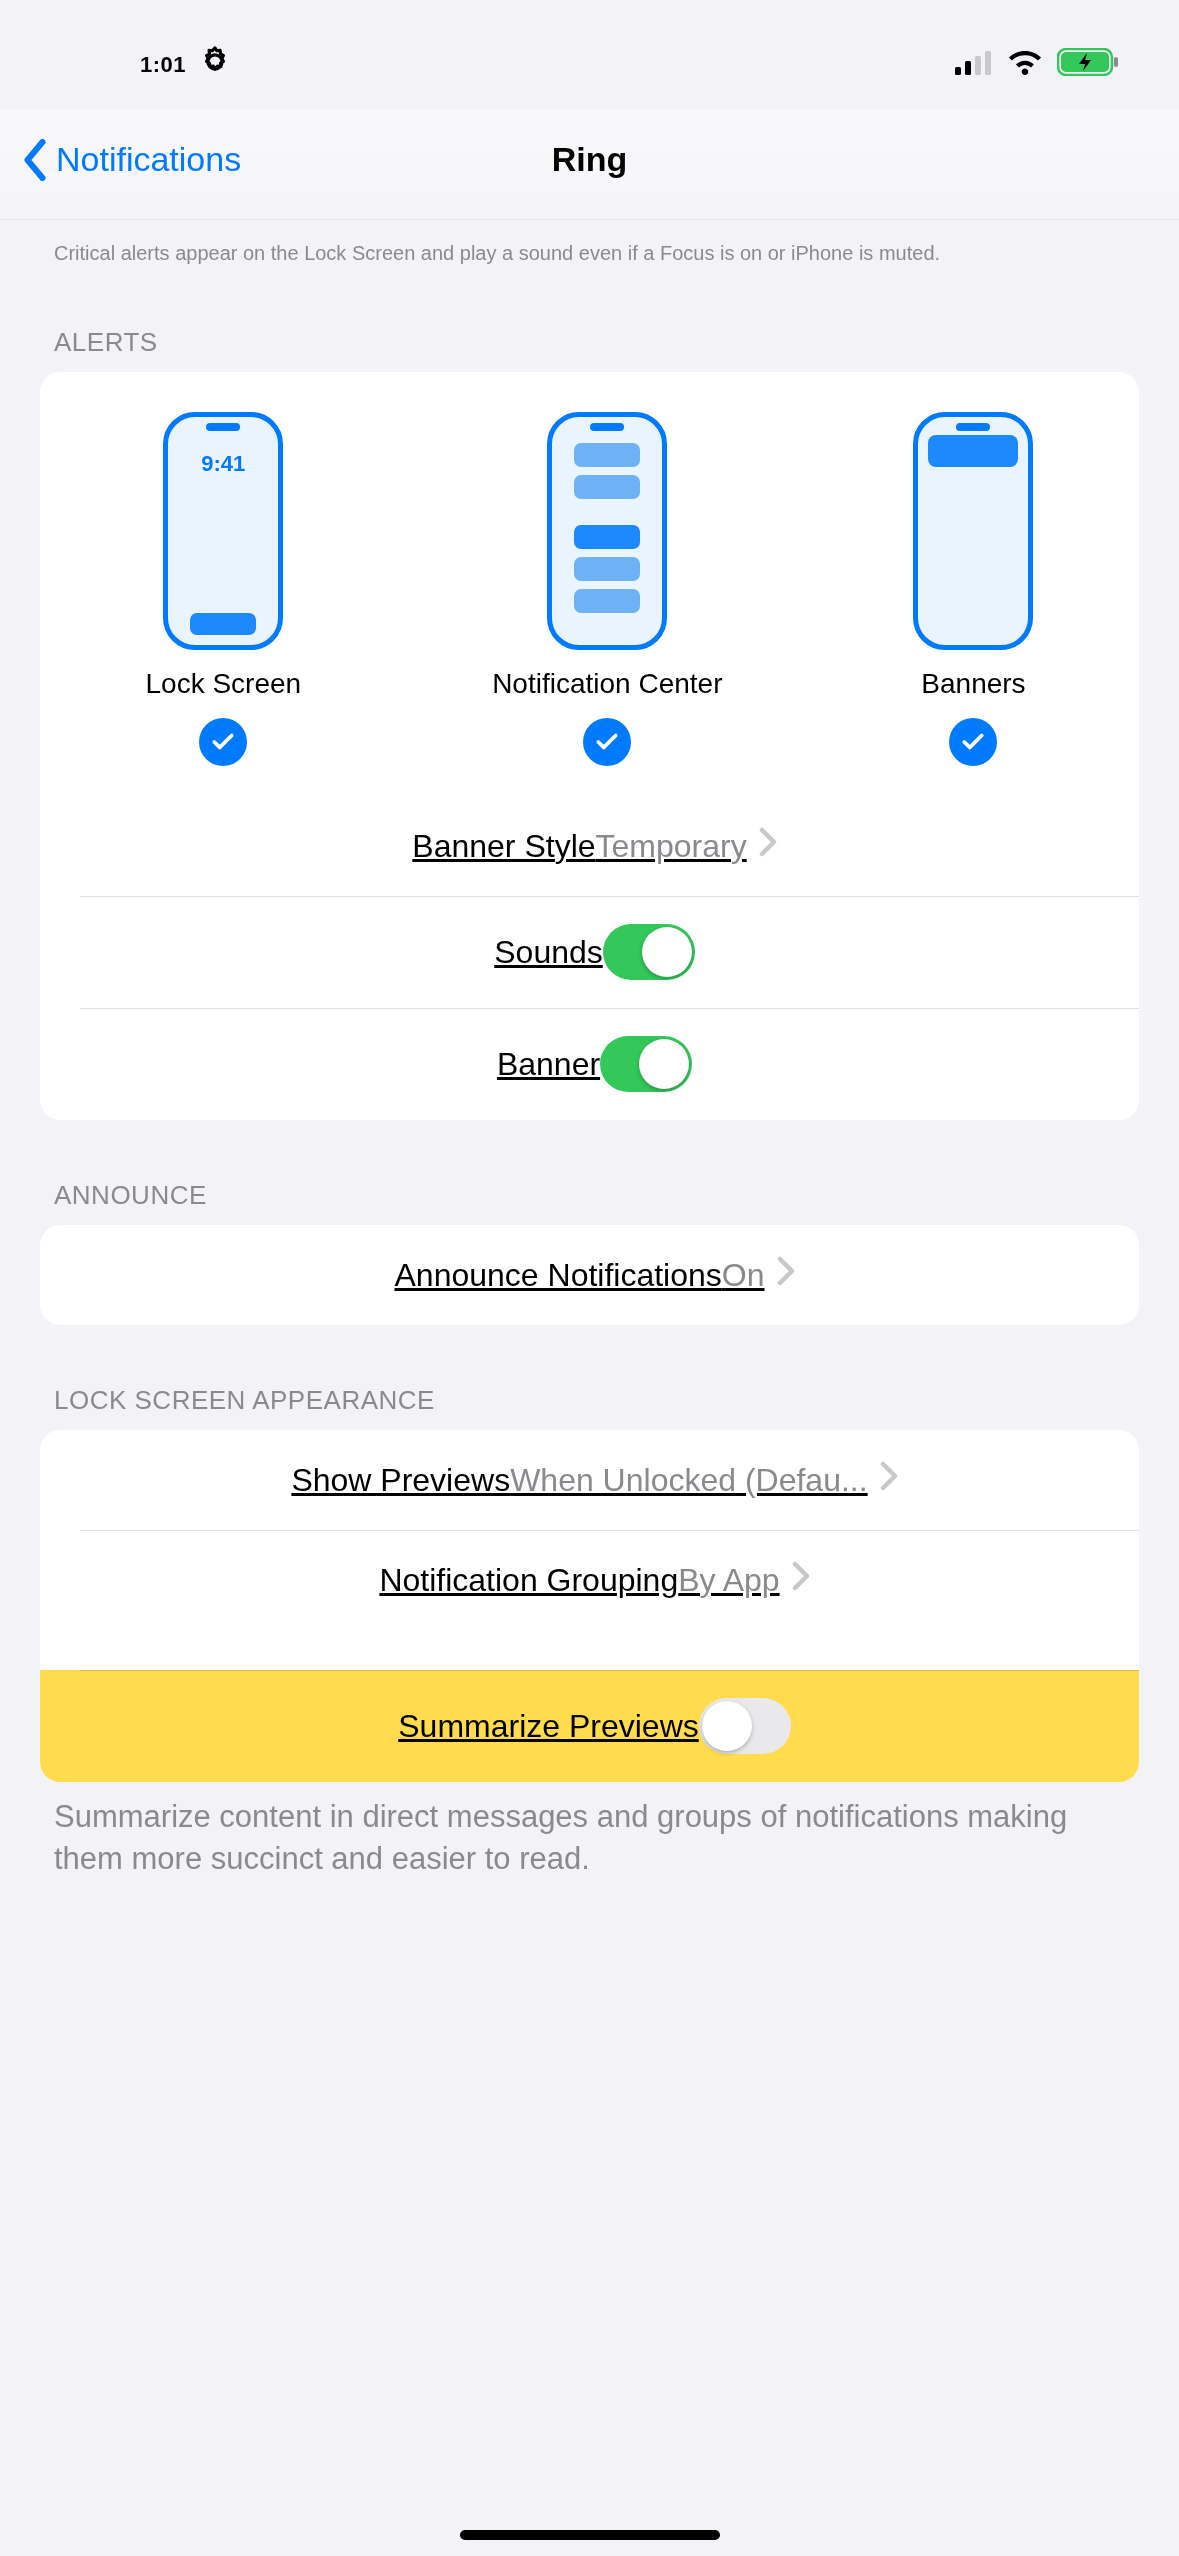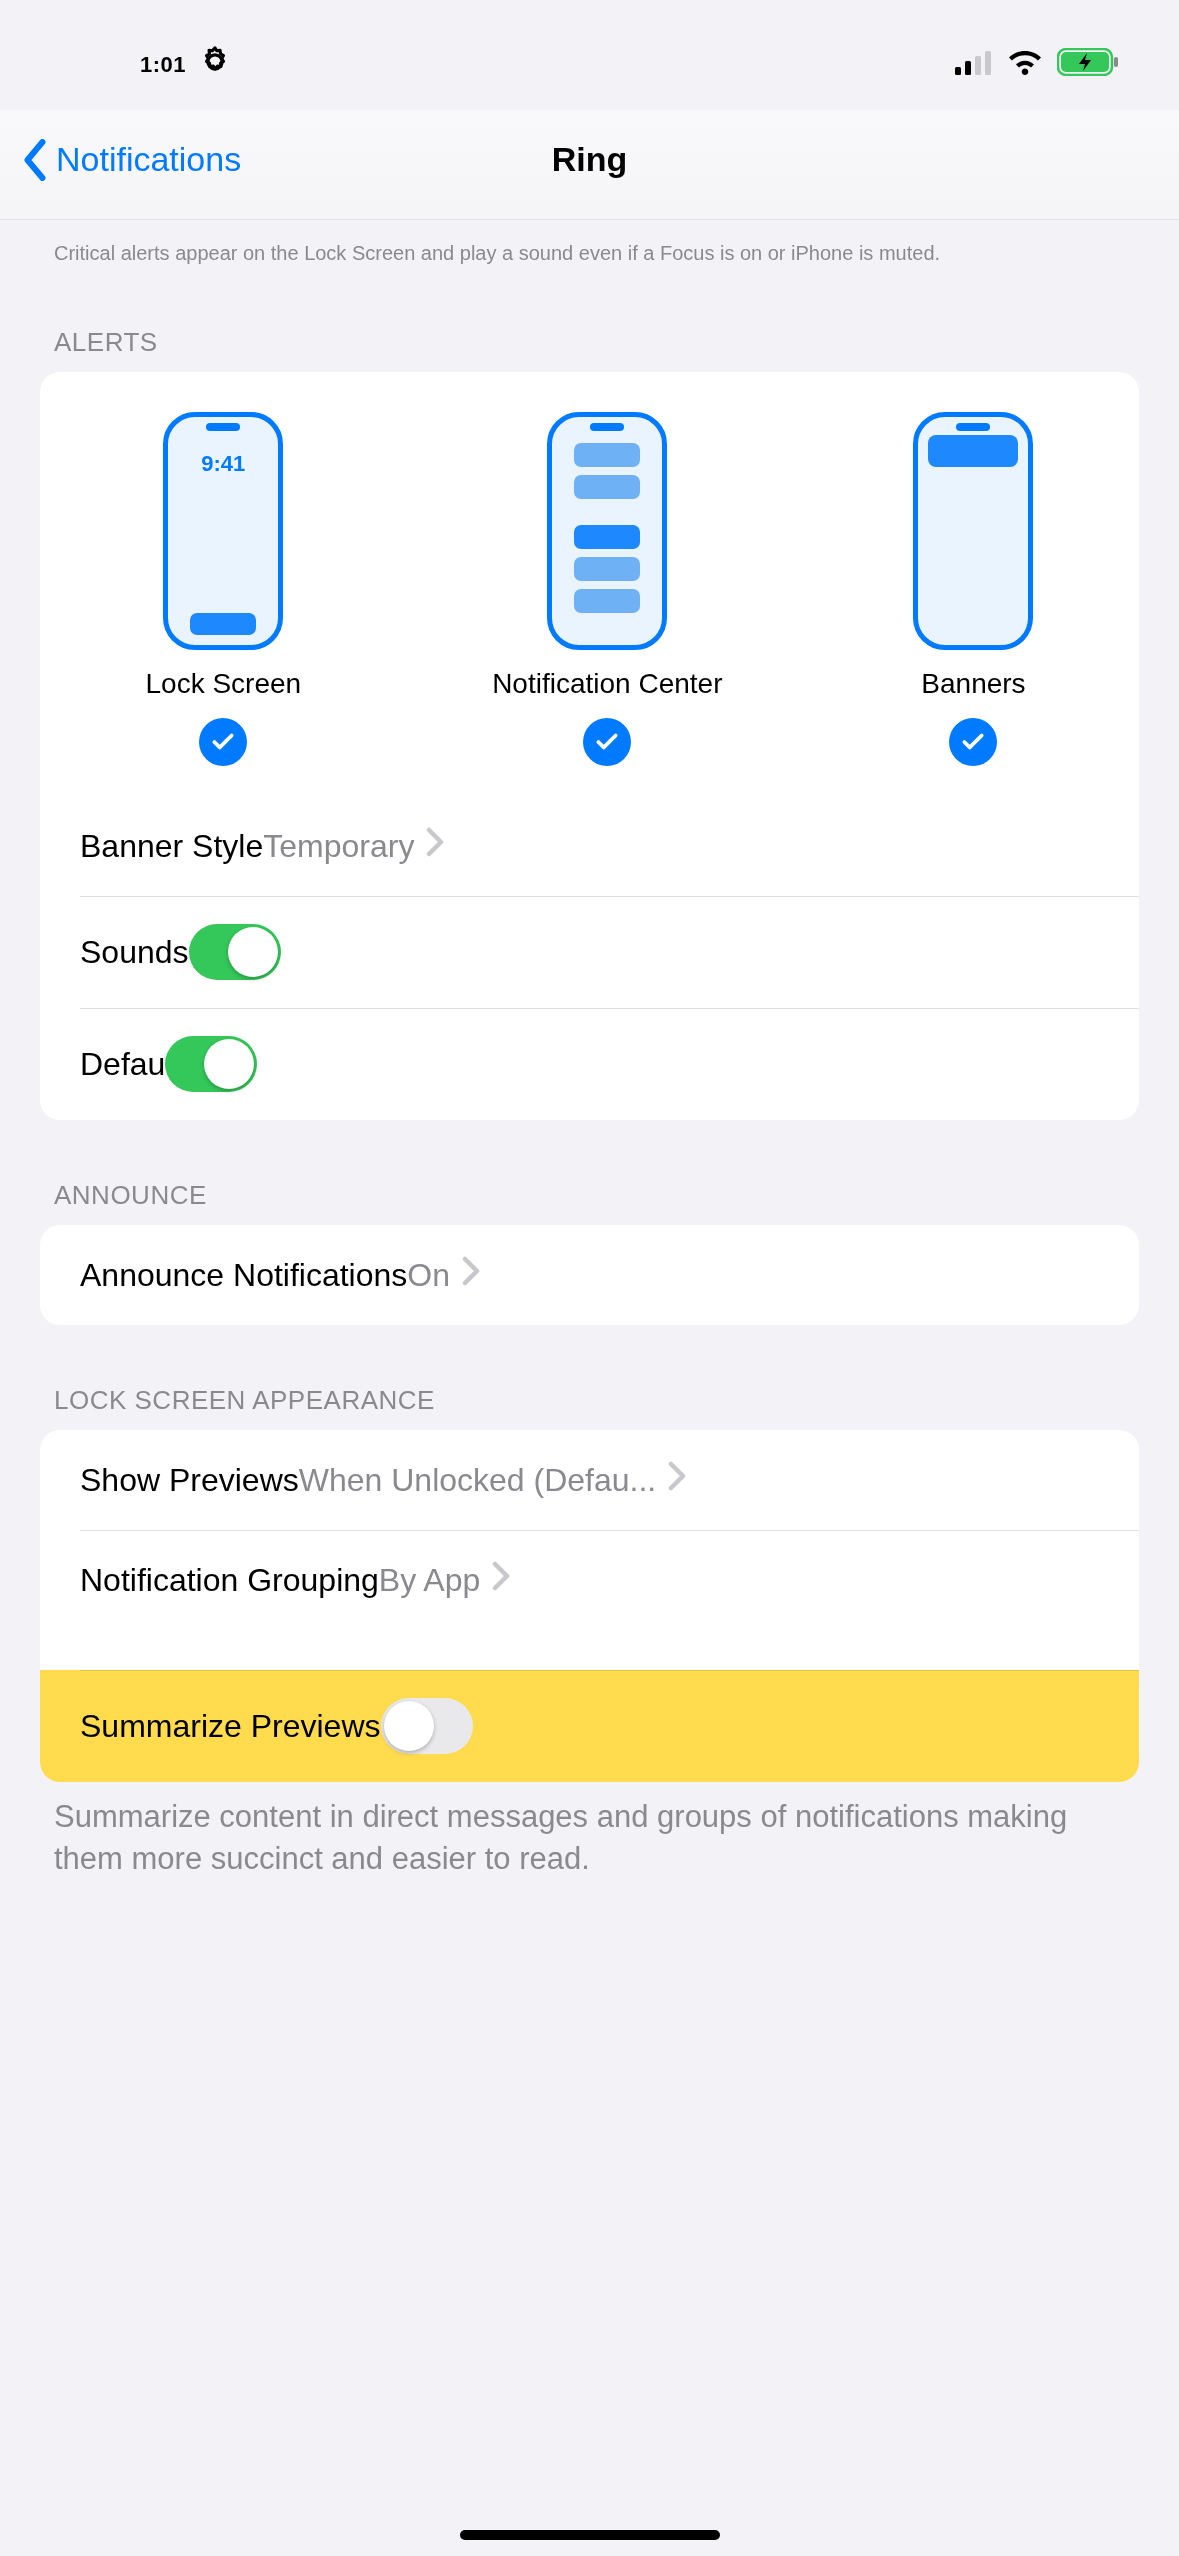--- a/index.html
+++ b/index.html
@@ -48,24 +48,25 @@
   }
   .section-header-label {
     color: #8a8a8e; font-size: 26px; letter-spacing: 0.5px;
     padding: 60px 32px 14px 54px;
   }
   .card {
     background: #fff; border-radius: 20px; overflow: hidden;
     margin: 0 40px;
   }
   .row {
-    display: flex; align-items: center; justify-content: flex-start;
+    display: flex; align-items: center; justify-content: center;
     padding: 28px 30px 28px 40px;
     min-height: 100px;
     position: relative;
+    text-decoration: underline;
   }
   .row + .row::before {
     content: ""; position: absolute; left: 40px; right: 0; top: 0;
     height: 1px; background: rgba(0,0,0,0.12);
   }
   .row-label { font-size: 32px; color: #000; }
   .row-value { font-size: 32px; color: #8a8a8e; display: flex; align-items: center; gap: 12px; }
   .chevron { color: #c7c7cc; }
 
   
@@ -238,21 +239,21 @@
   </div>
 
   <div class="row">
     <div class="row-label">Sounds</div>
     <div class="toggle on">
         <div class="knob"></div>
       </div>
   </div>
 
   <div class="row">
-    <div class="row-label">Defau</div>
+    <div class="row-label">Banner</div>
     <div class="toggle on">
         <div class="knob"></div>
       </div>
   </div>
 </div>
 
 <div class="section-header-label">ANNOUNCE</div>
 <div class="card">
   <div class="row">
     <div class="row-label">Announce Notifications</div>

